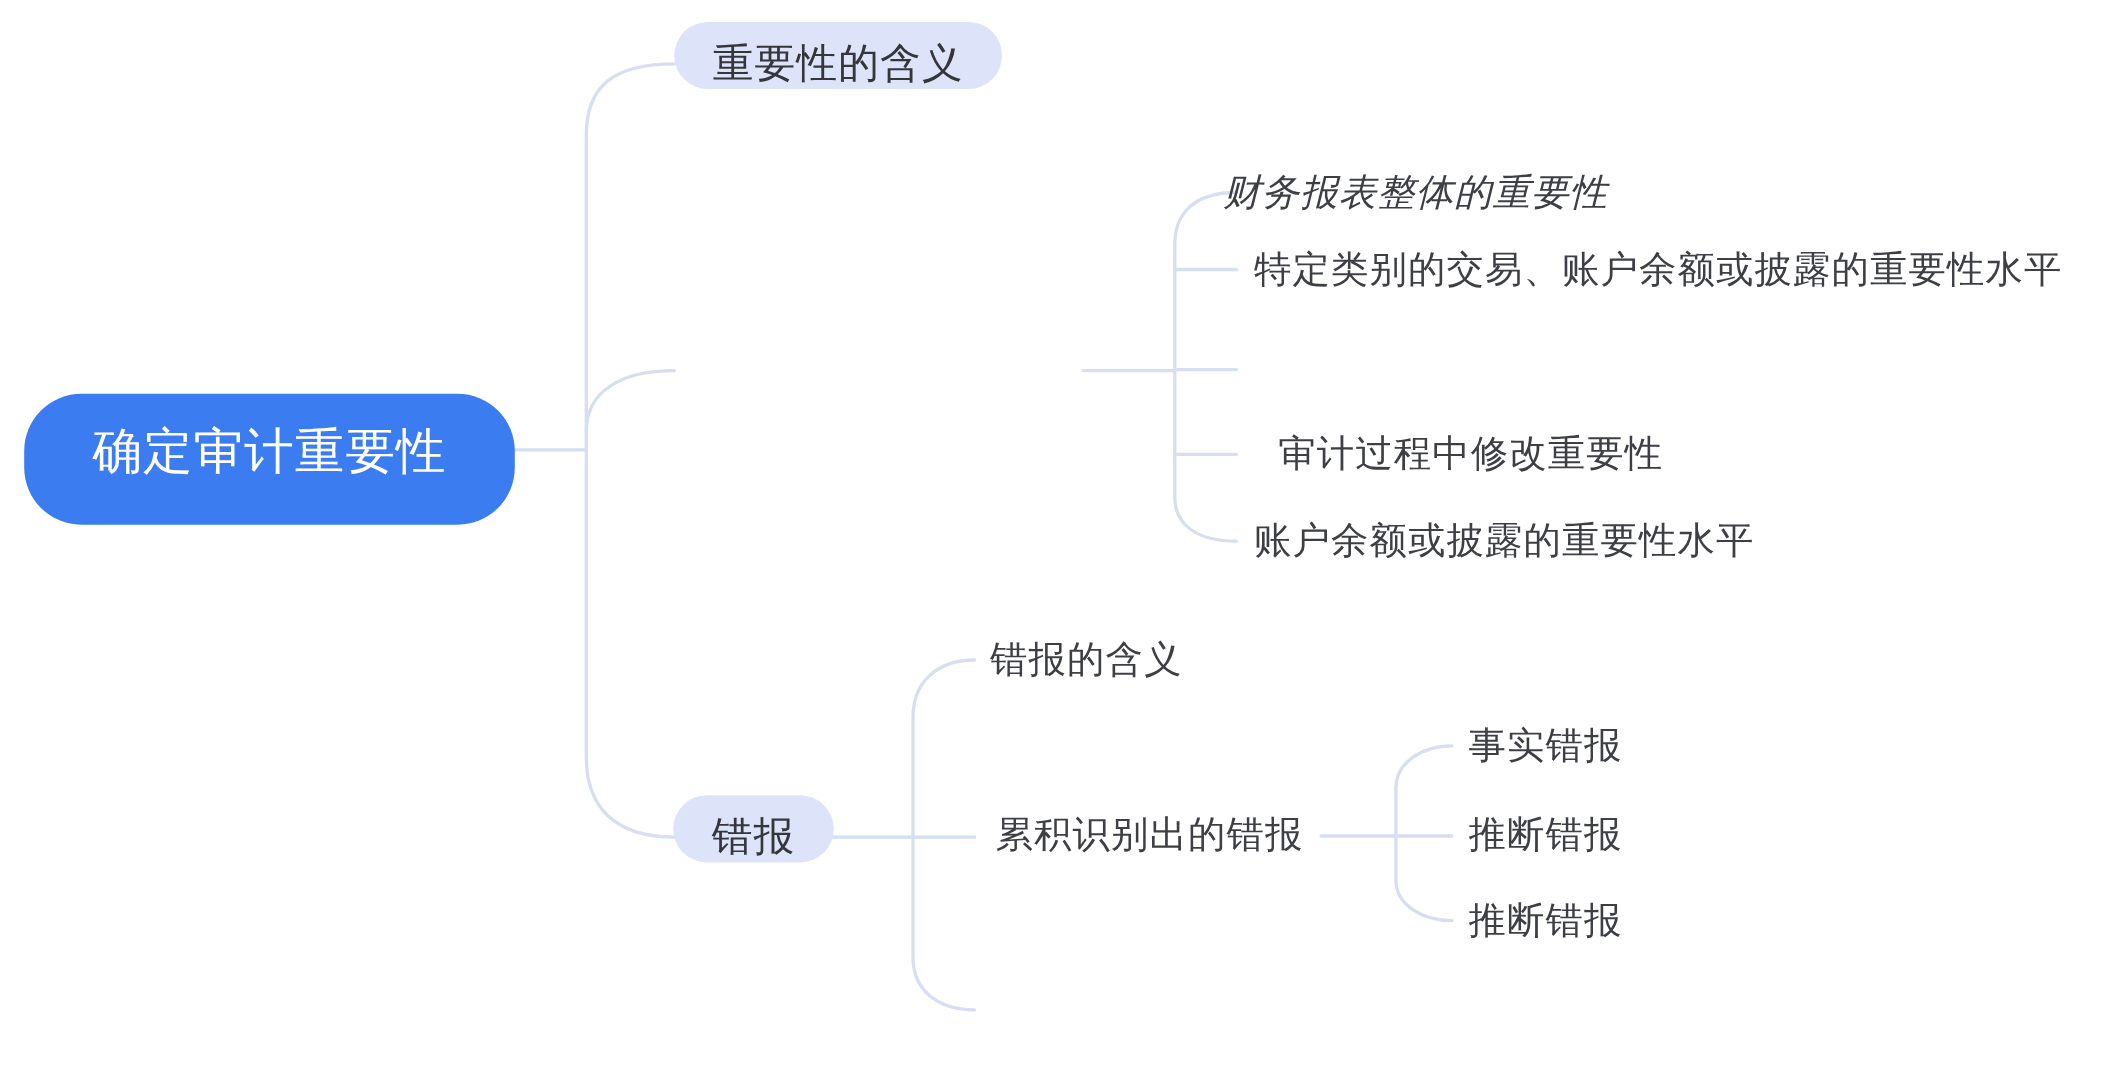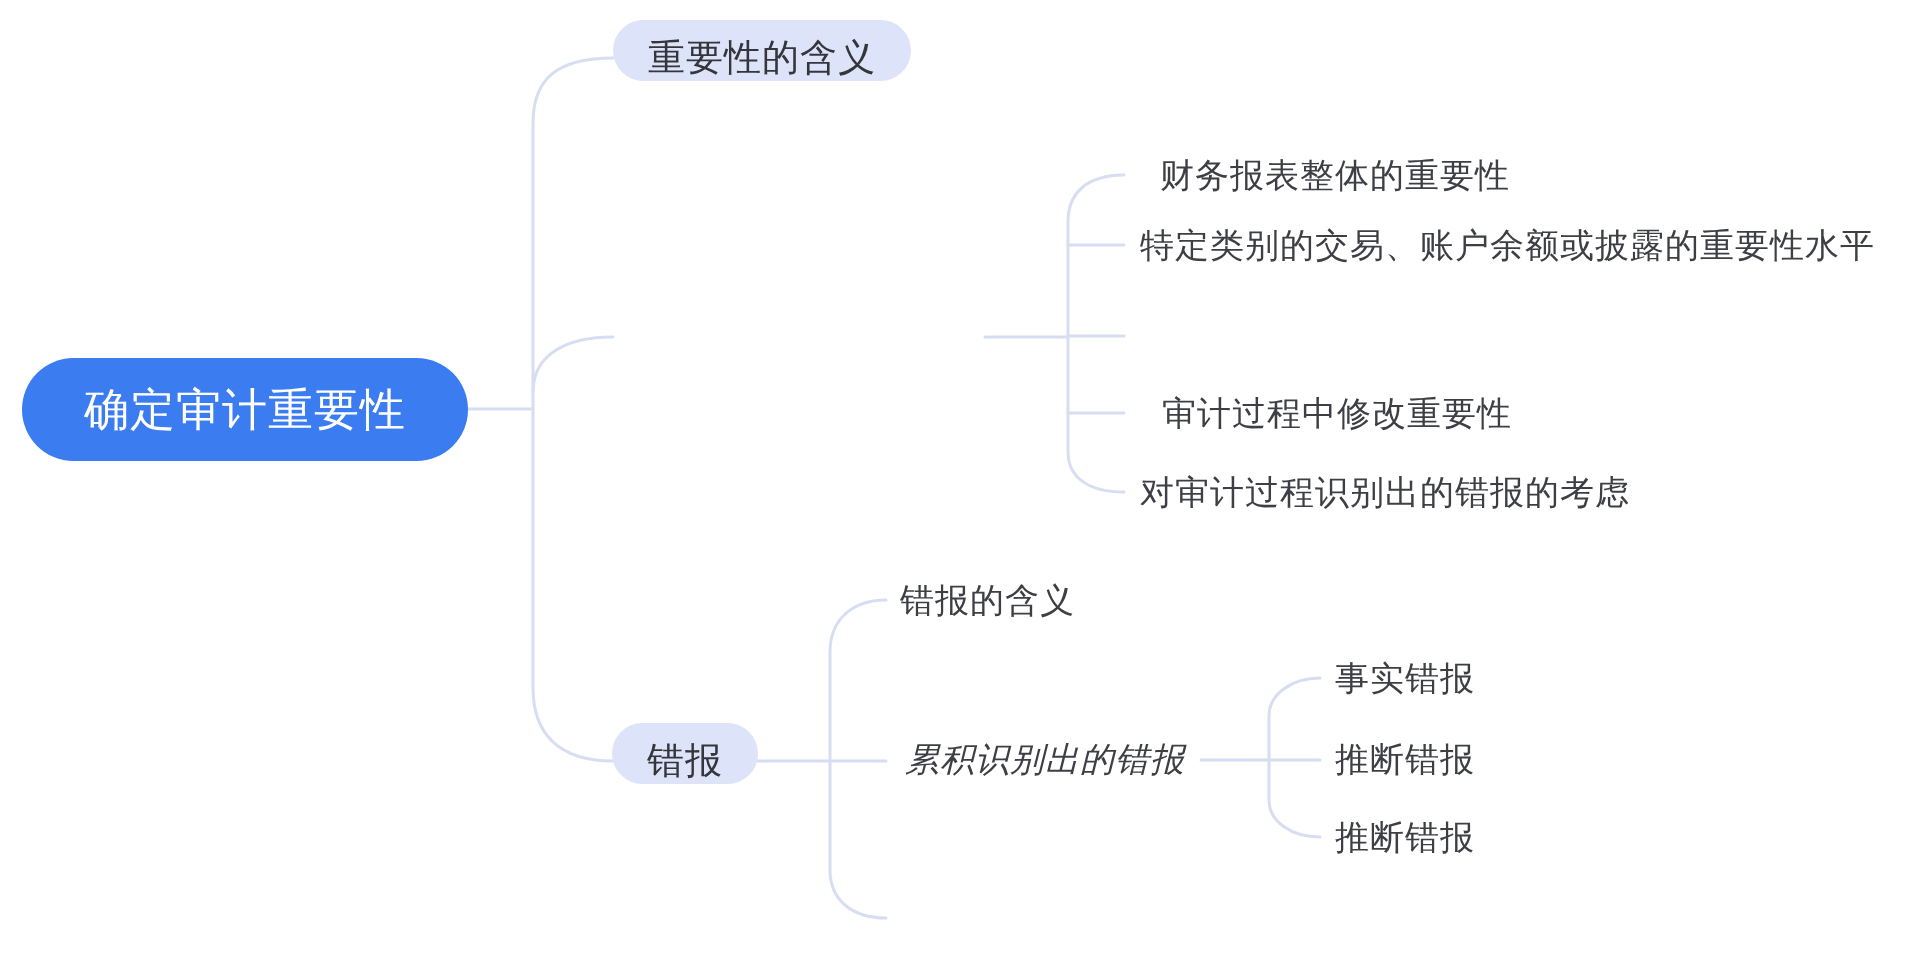--- a/index.html
+++ b/index.html
@@ -10,21 +10,21 @@
   html,body{margin:0;padding:0;background:var(--canvas_bg);}
   .canvas{
     position:relative;width:1923px;height:971px;background:var(--canvas_bg);
     overflow:hidden;font-family:"Liberation Sans","DejaVu Sans",sans-serif;
   }
   .connectors{position:absolute;left:0;top:0;}
   .conn{fill:none;stroke:var(--connector);stroke-width:3;stroke-linecap:round;}
   .node{position:absolute;white-space:nowrap;box-sizing:border-box;}
   .root{
     background:var(--root_bg);color:var(--root_text);
-    height:103px;line-height:103px;border-radius:52px;
+    height:119px;line-height:103px;border-radius:52px;
     padding:0 62px;font-size:45px;letter-spacing:1px;
   }
   .branch{
     background:var(--branch_bg);color:var(--branch_text);
     height:61px;line-height:76px;border-radius:38px;
     padding:0 35px;font-size:37px;letter-spacing:1px;
   }
   .leaf{
     color:var(--leaf_text);font-size:34px;line-height:40px;letter-spacing:1px;
   }
@@ -55,25 +55,25 @@
     <path class="conn" d="M 1320 678 C 1292 678 1269 694 1269 716 L 1269 800 C 1269 822 1292 837 1320 837"></path>
   </svg>
 
   <div class="node root" style="left:22px;top:358px;">确定审计重要性</div>
 
   <div class="node branch" style="left:613px;top:20px;">重要性的含义</div>
 
 
   <div class="node branch" style="left:612px;top:723px;">错报</div>
 
-  <div class="node leaf" style="left:1160px;top:155px;">财务报表整体的重要性</div>
+  <div class="node leaf" style="left:1112px;top:155px;font-style:italic;">财务报表整体的重要性</div>
   <div class="node leaf" style="left:1140px;top:225px;">特定类别的交易、账户余额或披露的重要性水平</div>
   <div class="node leaf" style="left:1140px;top:393px;margin-left:22px;">审计过程中修改重要性</div>
-  <div class="node leaf" style="left:1140px;top:472px;">对审计过程识别出的错报的考虑</div>
+  <div class="node leaf" style="left:1140px;top:472px;">账户余额或披露的重要性水平</div>
 
   <div class="node leaf" style="left:900px;top:580px;">错报的含义</div>
-  <div class="node leaf" style="left:905px;top:739px;font-style:italic;">累积识别出的错报</div>
+  <div class="node leaf" style="left:905px;top:739px;">累积识别出的错报</div>
 
   <div class="node leaf" style="left:1335px;top:658px;">事实错报</div>
   <div class="node leaf" style="left:1335px;top:739px;">推断错报</div>
   <div class="node leaf" style="left:1335px;top:817px;text-align:center;">推断错报</div>
 
 </div>
 
 </body></html>

